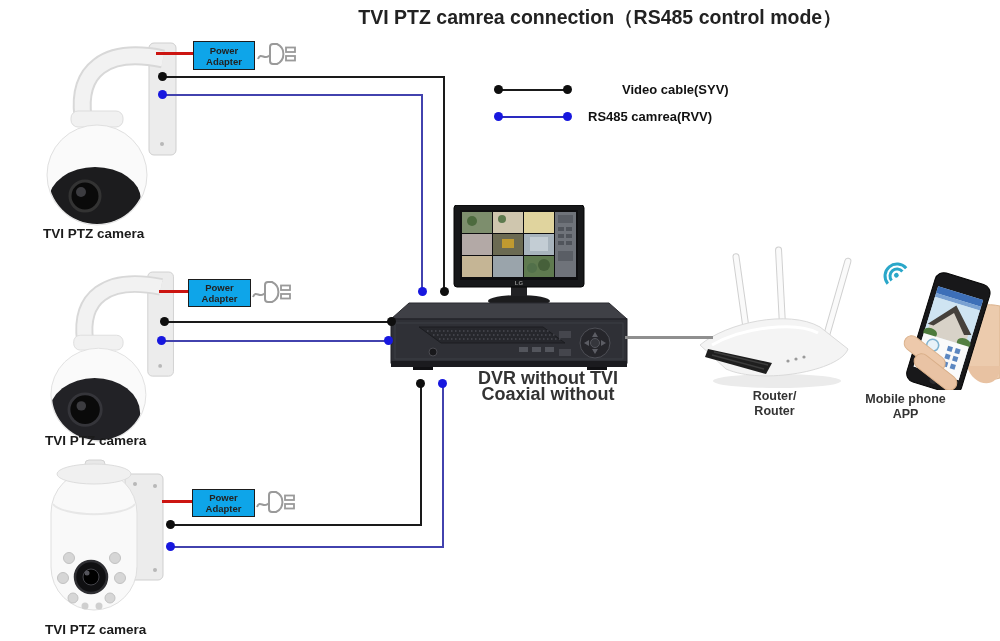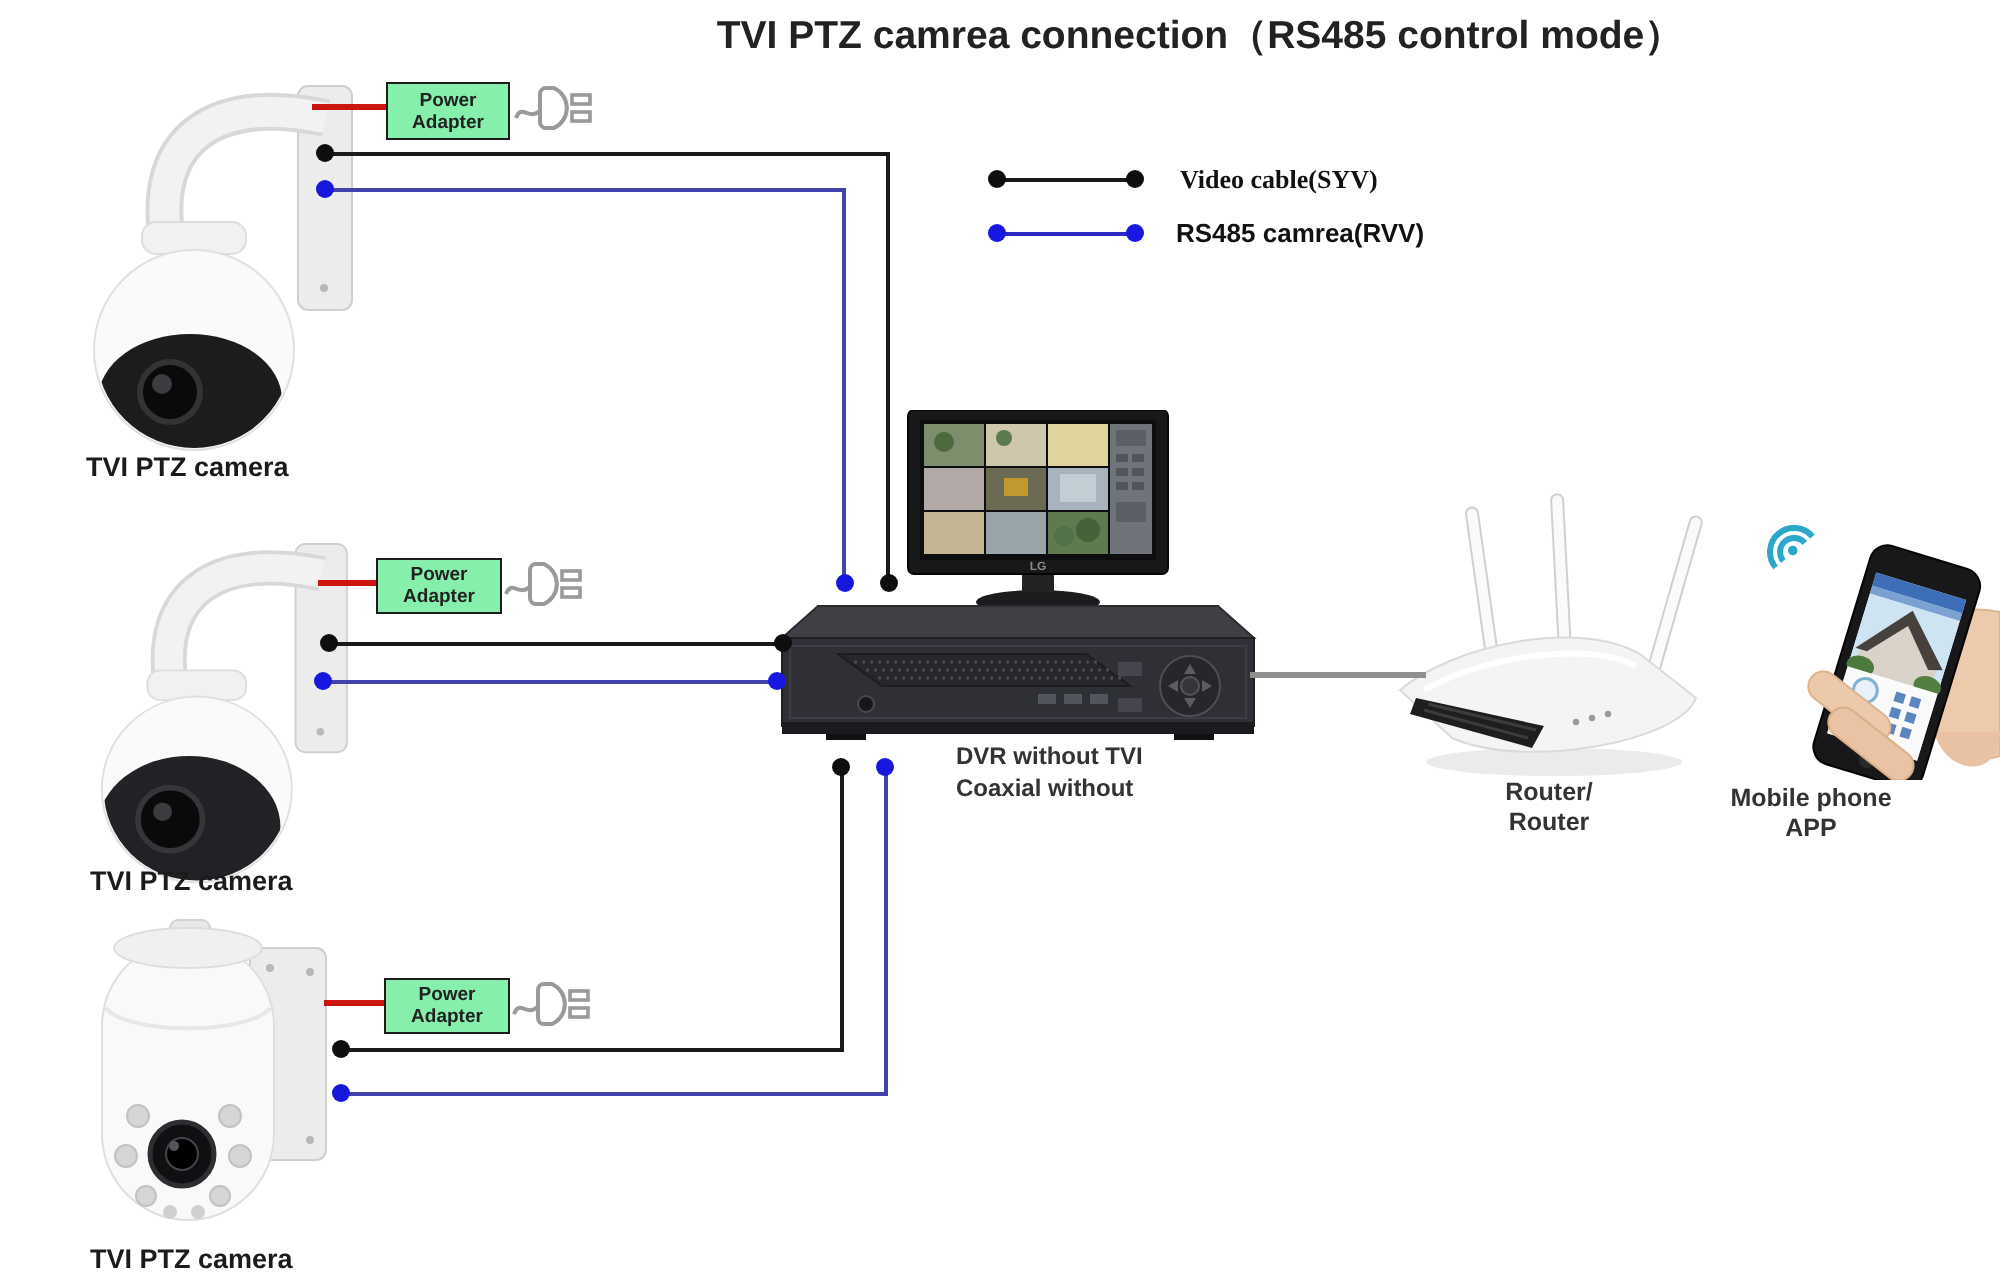--- a/index.html
+++ b/index.html
@@ -9,24 +9,24 @@
   .title{left:150px;top:4px;width:900px;text-align:center;font-size:19.5px;font-weight:bold;color:#222;}
   .wire{position:absolute;}
   .wire.h{height:2px;} .wire.v{width:2px;}
   .wire.black{background:#1a1a1a;}
   .wire.blue{background:#4242ae;}
   .wire.red{background:#cc1511;height:3px;}
   .wire.gray{background:#8f8f8f;height:2.5px;}
   .dot{position:absolute;width:9px;height:9px;border-radius:50%;}
   .dot.black{background:#0e0e0e;}
   .dot.blue{background:#1717df;}
-  .pa-box{position:absolute;background:#86efac;border:1.6px solid #1d1d1d;display:flex;flex-direction:column;
+  .pa-box{position:absolute;background:#0ea5e9;border:1.6px solid #1d1d1d;display:flex;flex-direction:column;
           align-items:center;justify-content:center;font-size:9.5px;font-weight:bold;color:#222;line-height:11px;}
   .cam-label{position:absolute;font-size:13.5px;font-weight:bold;color:#1b1b1b;white-space:nowrap;}
-  .dvr-label{position:absolute;font-size:12px;font-weight:bold;color:#333;line-height:16px;white-space:nowrap;}
+  .dvr-label{position:absolute;font-size:18px;font-weight:bold;color:#333;line-height:16px;white-space:nowrap;text-align:center;}
   .center-label{position:absolute;font-size:12.5px;font-weight:bold;color:#333;line-height:15px;text-align:center;}
   .legend-label{position:absolute;font-size:13px;font-weight:bold;color:#111;white-space:nowrap;}
   svg{position:absolute;overflow:visible;}
   svg.clip{overflow:hidden;}
 </style>
 </head>
 <body>
 
 <div class="canvas">
 
@@ -190,21 +190,21 @@
         <rect x="84" y="113" width="5" height="5" fill="#5b86c0"></rect>
       <circle cx="72" cy="134" r="4" fill="#2a2a2e"></circle>
     </g>
     <rect x="26" y="98" width="48" height="15" rx="7.5" fill="#edc9ab" stroke="#dcb48f" transform="rotate(38 50 105)"></rect>
     <rect x="36" y="116" width="50" height="15" rx="7.5" fill="#e9c3a4" stroke="#d9af89" transform="rotate(38 60 123)"></rect>
   </svg>
 
   <div class="wire h black abs" style="left:499px;top:89px;width:69px;"></div>
   <div class="dot black" style="left:494px;top:85px;"></div>
   <div class="dot black" style="left:563px;top:85px;"></div>
-  <div class="legend-label" style="left:590px;top:82px;font-family:Liberation Serif, serif;">Video cable(SYV)</div>
+  <div class="legend-label" style="left:622px;top:82px;">Video cable(SYV)</div>
 
   <div class="wire h blue abs" style="left:499px;top:116px;width:69px;background:#2a2ac0;"></div>
   <div class="dot blue" style="left:494px;top:112px;"></div>
   <div class="dot blue" style="left:563px;top:112px;"></div>
   <div class="legend-label" style="left:588px;top:109px;">RS485 camrea(RVV)</div>
 
   <div class="wire h black" style="left:163px;top:76px;width:282px;"></div>
   <div class="wire v black" style="left:443px;top:76px;height:216px;"></div>
   <div class="dot black" style="left:158px;top:72px;"></div>
   <div class="dot black" style="left:440px;top:287px;"></div>

